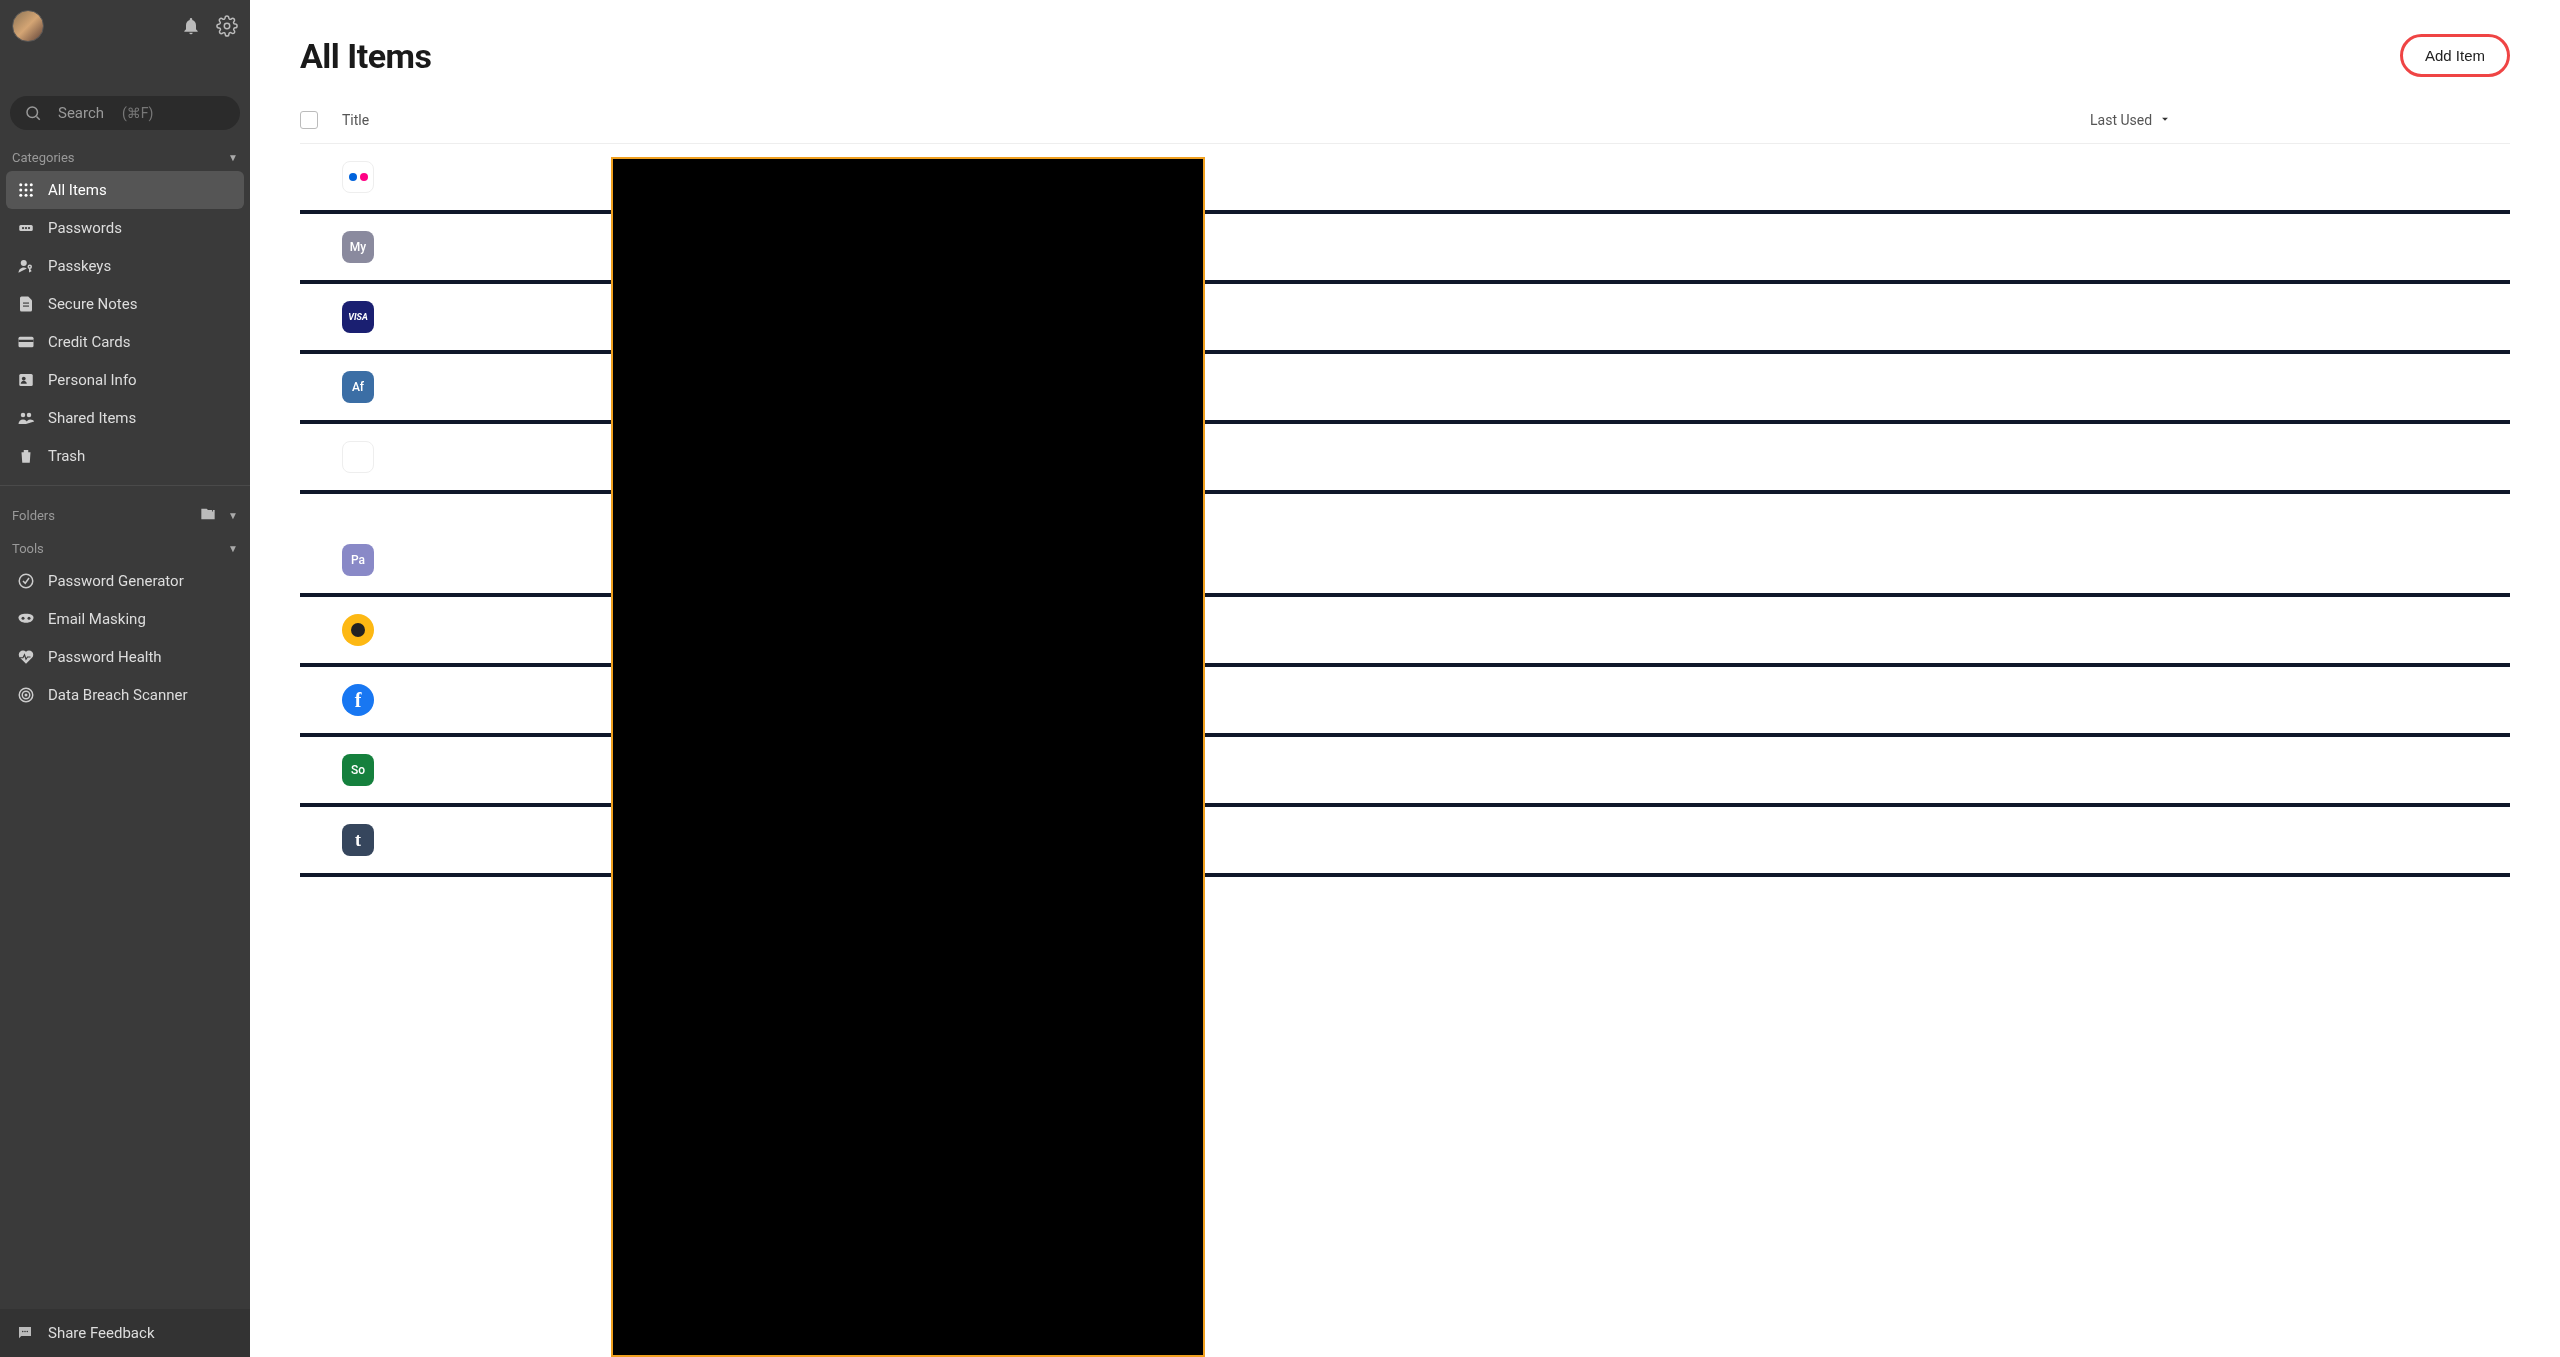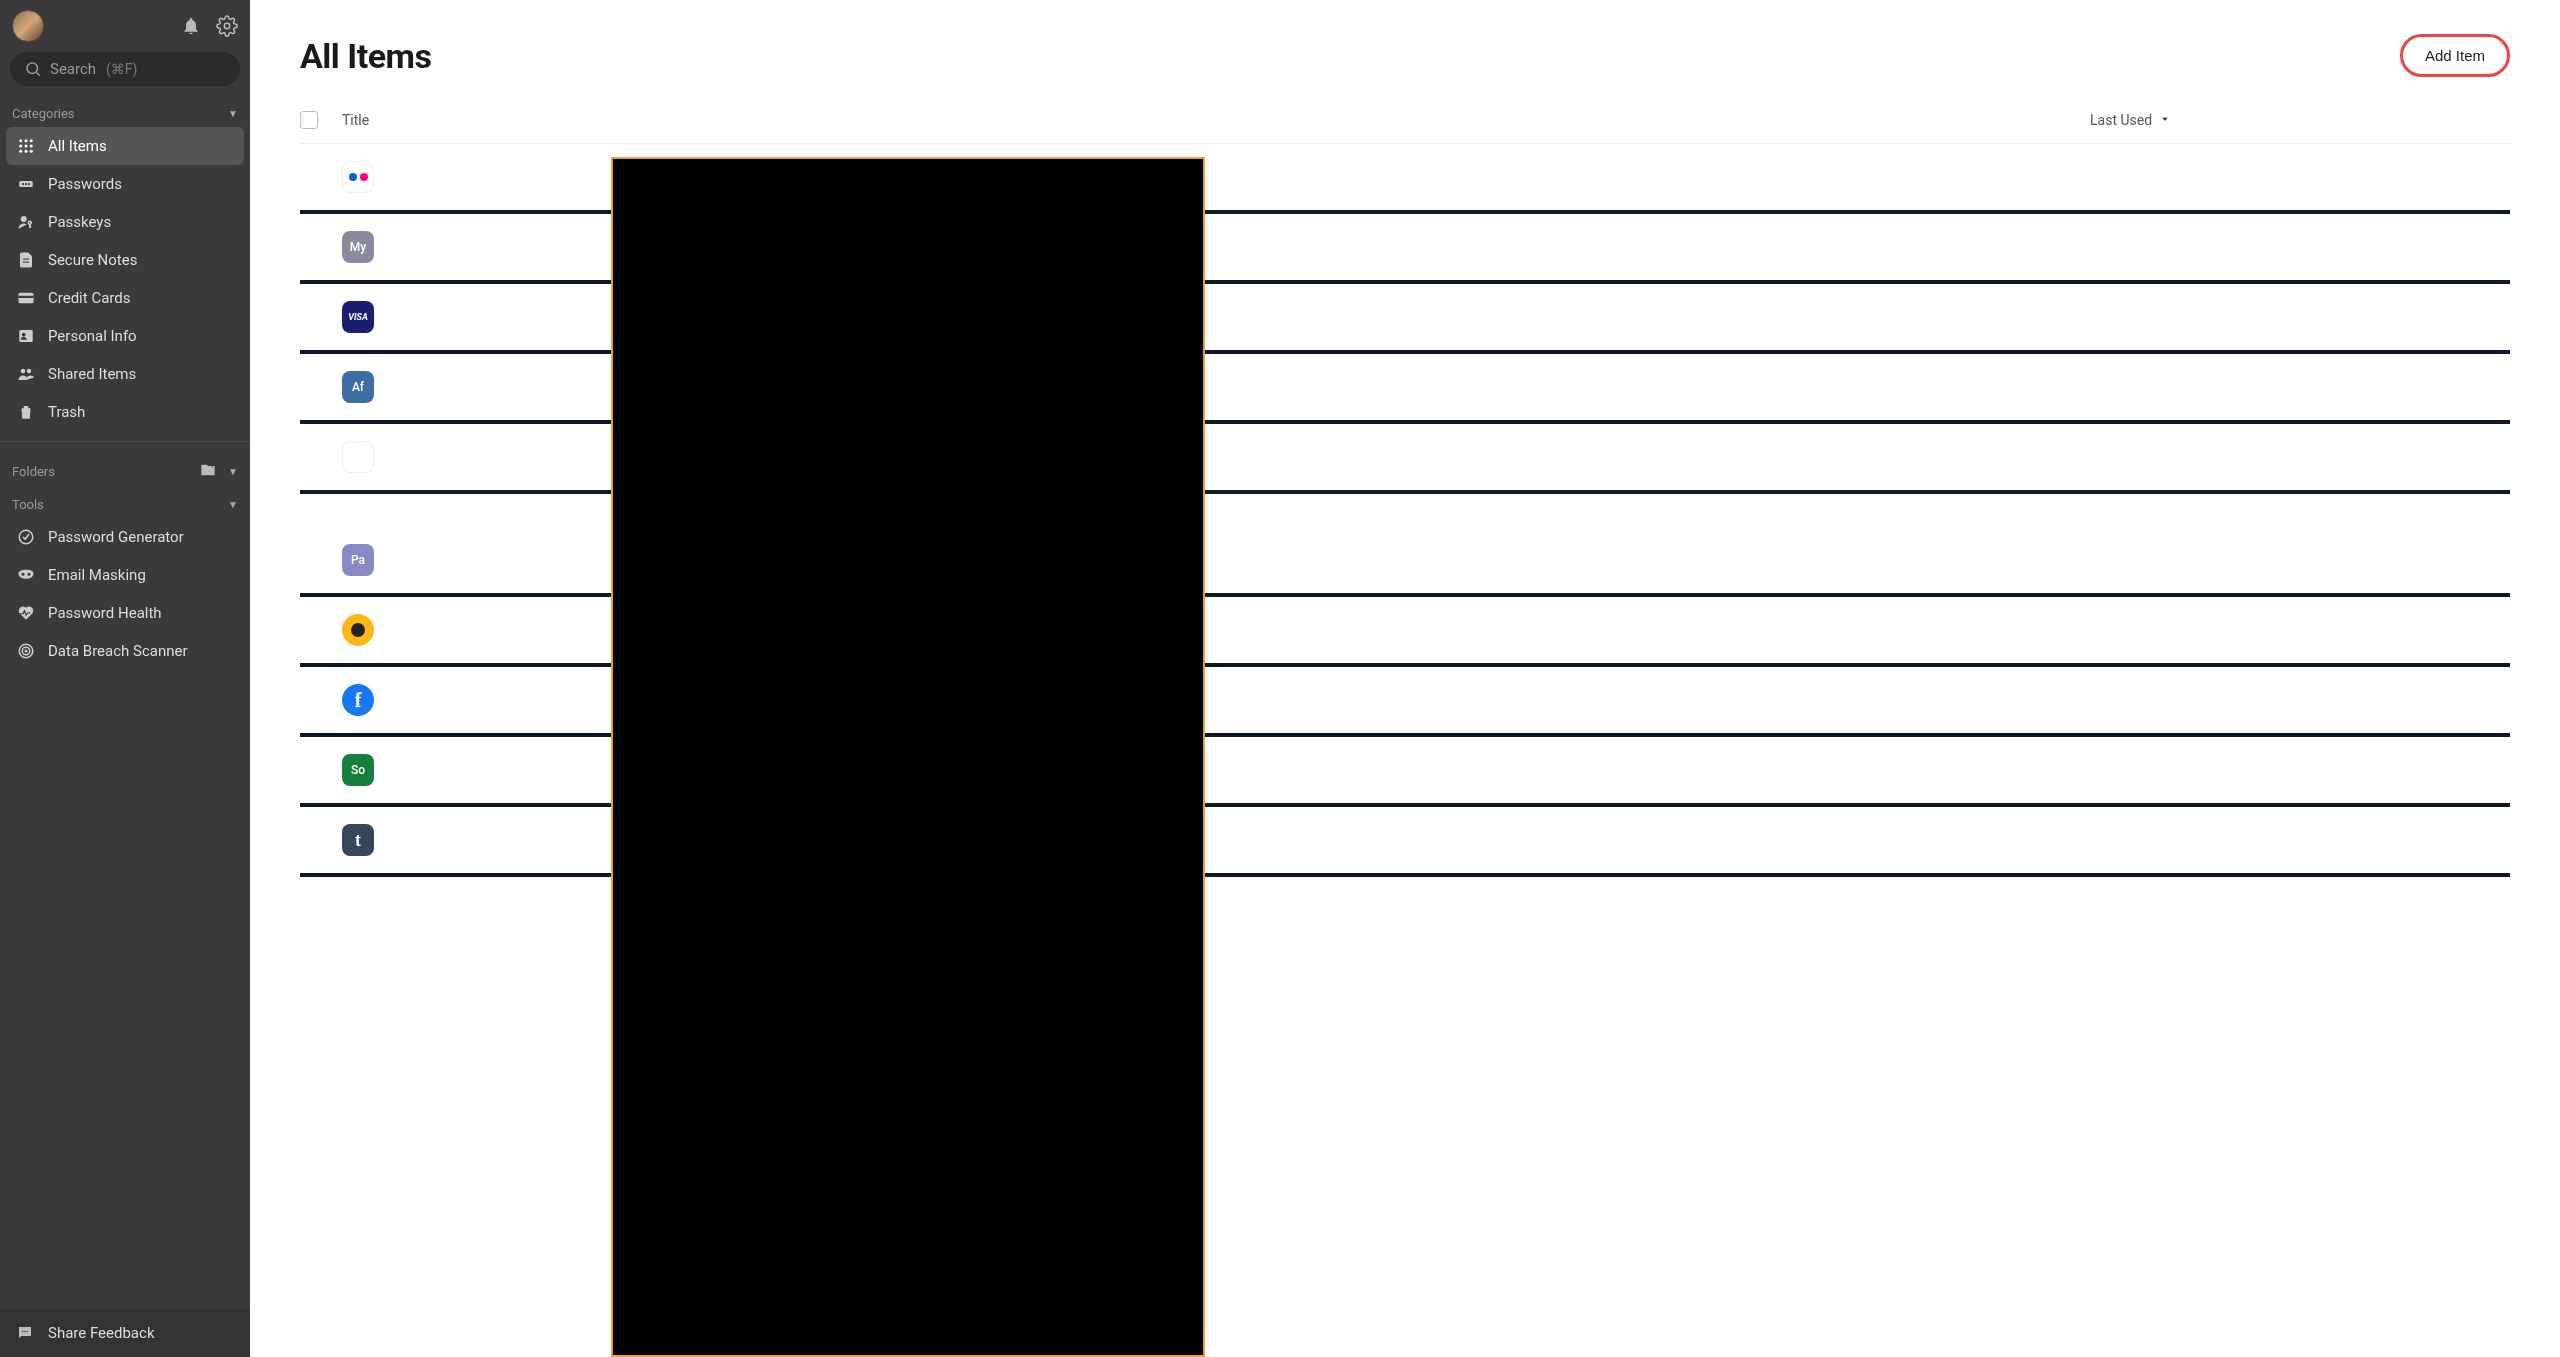--- a/index.html
+++ b/index.html
@@ -34,21 +34,22 @@
     display: flex; align-items: center; justify-content: center;
     cursor: pointer;
     color: #bbb;
   }
   .search-wrap { padding: 0 10px 10px; }
   .search {
     display: flex; align-items: center;
     background: #2b2b2b;
     border-radius: 999px;
     padding: 8px 14px;
-    gap: 8px;
+    gap: 16px;
+    margin-top: 44px;
   }
   .search svg { flex-shrink: 0; }
   .search-text { color: #999; font-size: 15px; }
   .search-shortcut { color: #777; font-size: 14px; margin-left: 2px; }
   
   .section-header {
     display: flex; align-items: center; justify-content: space-between;
     padding: 10px 12px 6px;
     font-size: 13px;
     color: #999;

